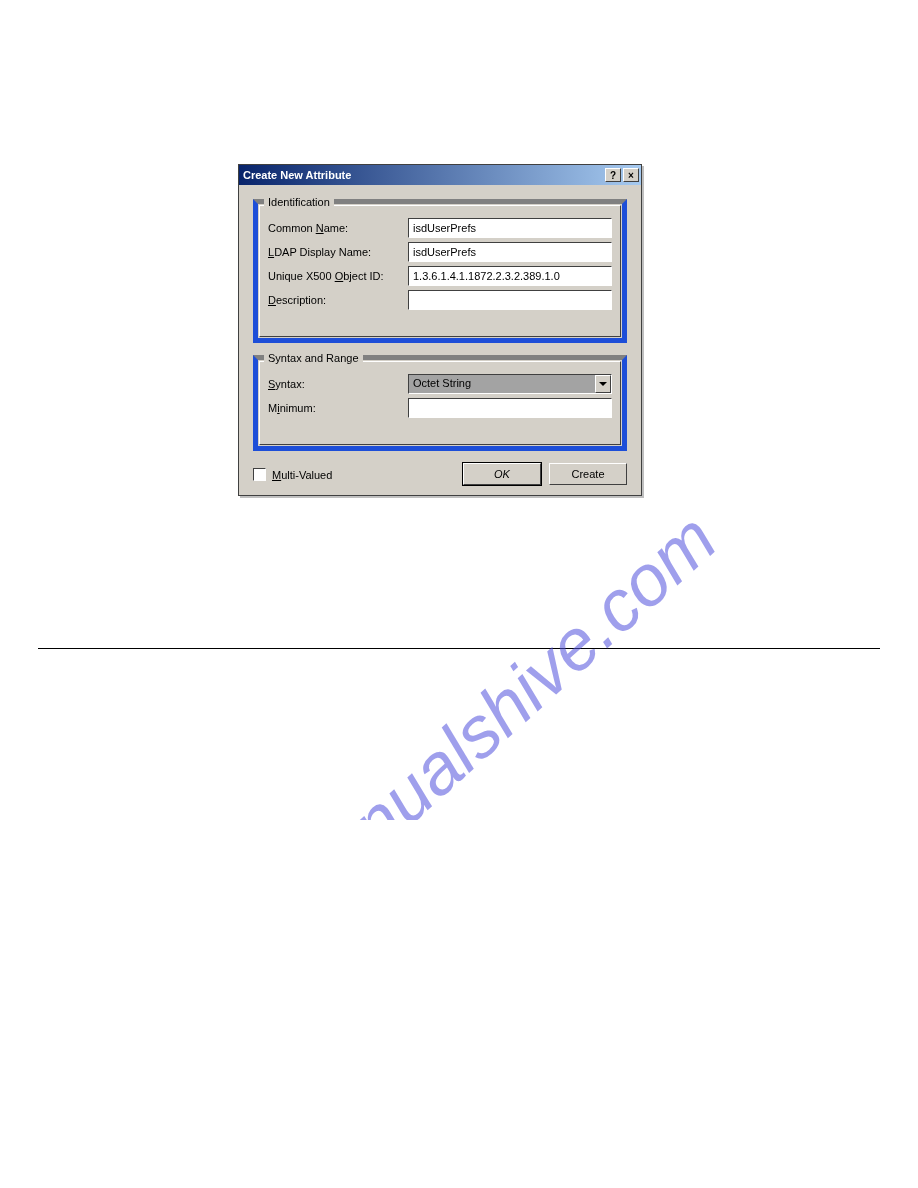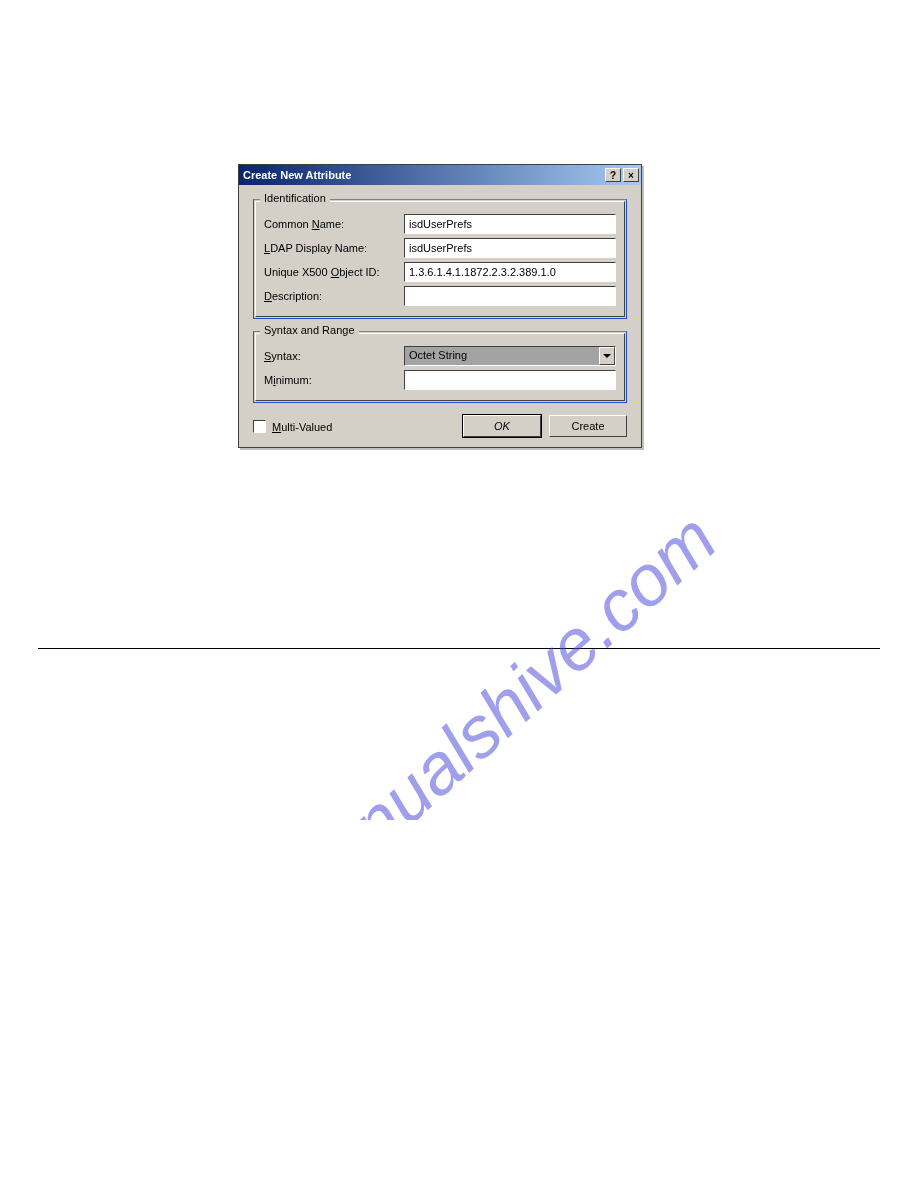--- a/index.html
+++ b/index.html
@@ -84,24 +84,24 @@
   }
   .hdr-icon span {
     display: inline-block;
     width: 16px;
     height: 16px;
     background: #c000c0;
     transform: rotate(45deg);
     box-shadow: inset -2px -2px 0 rgba(0,0,0,0.3), inset 2px 2px 0 rgba(255,255,255,0.6);
   }
   .group {
-    border: 1px solid #1d4ed8;
+    border: 5px solid #1d4ed8;
     border-top-color: #808080;
     position: relative;
-    padding: 10px 10px 8px 10px;
+    padding: 10px 10px 24px 10px;
     margin-bottom: 12px;
   }
   .group::after {
     content: "";
     position: absolute;
     inset: 1px;
     border-top: 1px solid #fff;
     border-left: 1px solid #fff;
     border-right: 1px solid #404040;
     border-bottom: 1px solid #404040;

